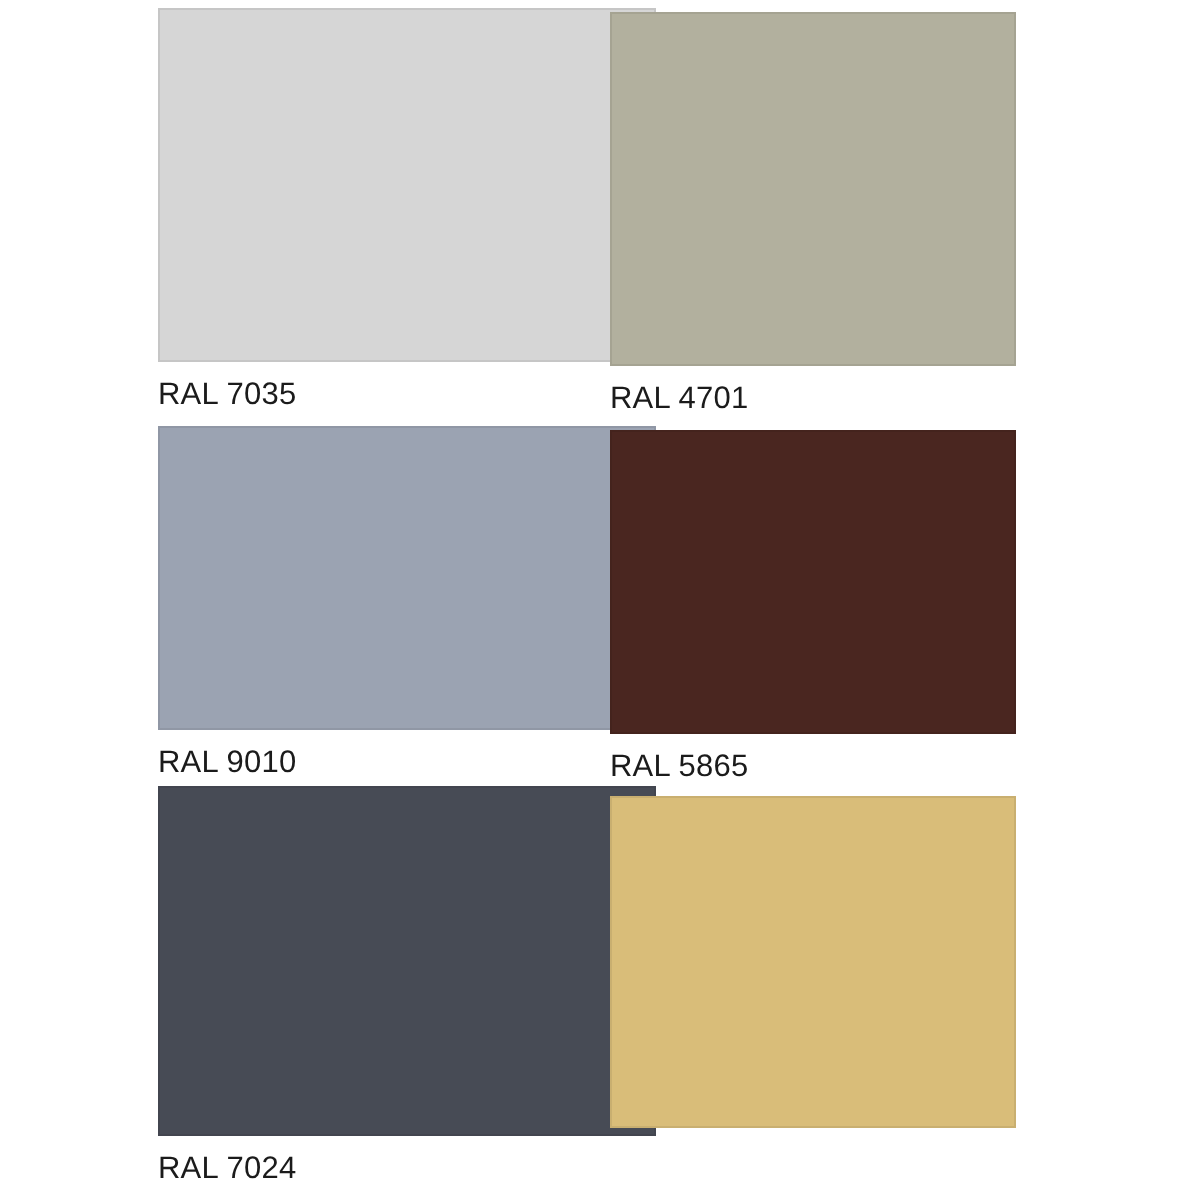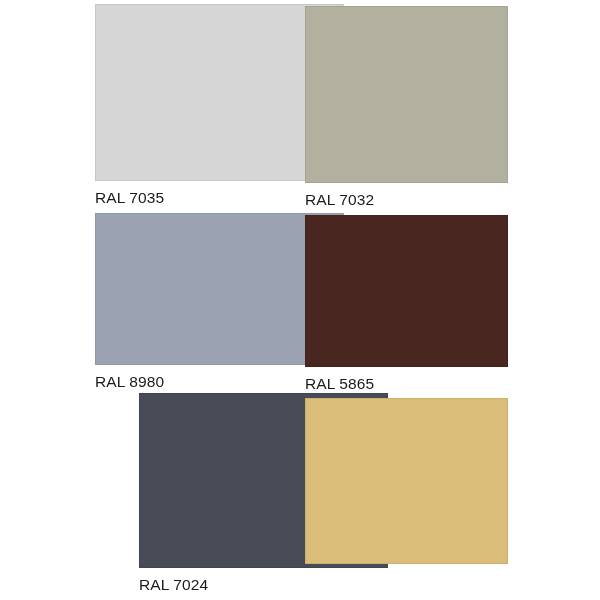--- a/index.html
+++ b/index.html
@@ -32,26 +32,26 @@
   .swatch-label {
     font-size: 15.5px;
     line-height: 1;
     color: #1b1b1b;
     letter-spacing: 0.1px;
     white-space: nowrap;
     font-family: "Liberation Sans", sans-serif;
   }
 
   
-  .col-left  { left: 95px;  width: 249px; }
+  .col-left  { left: 79px;  width: 249px; }
   .col-right { left: 305px; width: 203px; }
 
   .row-1-left  { top: 4px; }
   .row-2-left  { top: 213px; }
-  .row-3-left  { top: 393px; margin-left: 44px; }
+  .row-3-left  { top: 393px; }
 
   .row-1-right { top: 6px; }
   .row-2-right { top: 215px; }
   .row-3-right { top: 398px; }
 
   .chip-h-tall   { height: 177px; }
   .chip-h-mid    { height: 152px; }
   .chip-h-bottom { height: 175px; }
   .chip-h-bottom-r { height: 166px; }
 
@@ -65,26 +65,26 @@
 
 <div class="swatch-sheet">
 
   <div class="swatch-cell col-left row-1-left">
     <div class="swatch-chip chip-h-tall" style="background:#d6d6d6;"></div>
     <span class="swatch-label below">RAL 7035</span>
   </div>
 
   <div class="swatch-cell col-right row-1-right">
     <div class="swatch-chip chip-h-tall" style="background:#b2b09e;"></div>
-    <span class="swatch-label below">RAL 7032</span>
+    <span class="swatch-label below">RAL 4701</span>
   </div>
 
   <div class="swatch-cell col-left row-2-left">
     <div class="swatch-chip chip-h-mid" style="background:#9ba3b2;"></div>
-    <span class="swatch-label below">RAL 8980</span>
+    <span class="swatch-label below">RAL 9010</span>
   </div>
 
   <div class="swatch-cell col-right row-2-right">
     <div class="swatch-chip chip-h-mid" style="background:#4a2620;"></div>
     <span class="swatch-label below">RAL 5865</span>
   </div>
 
   <div class="swatch-cell col-left row-3-left">
     <div class="swatch-chip chip-h-bottom" style="background:#474b55;"></div>
     <span class="swatch-label below">RAL 7024</span>

